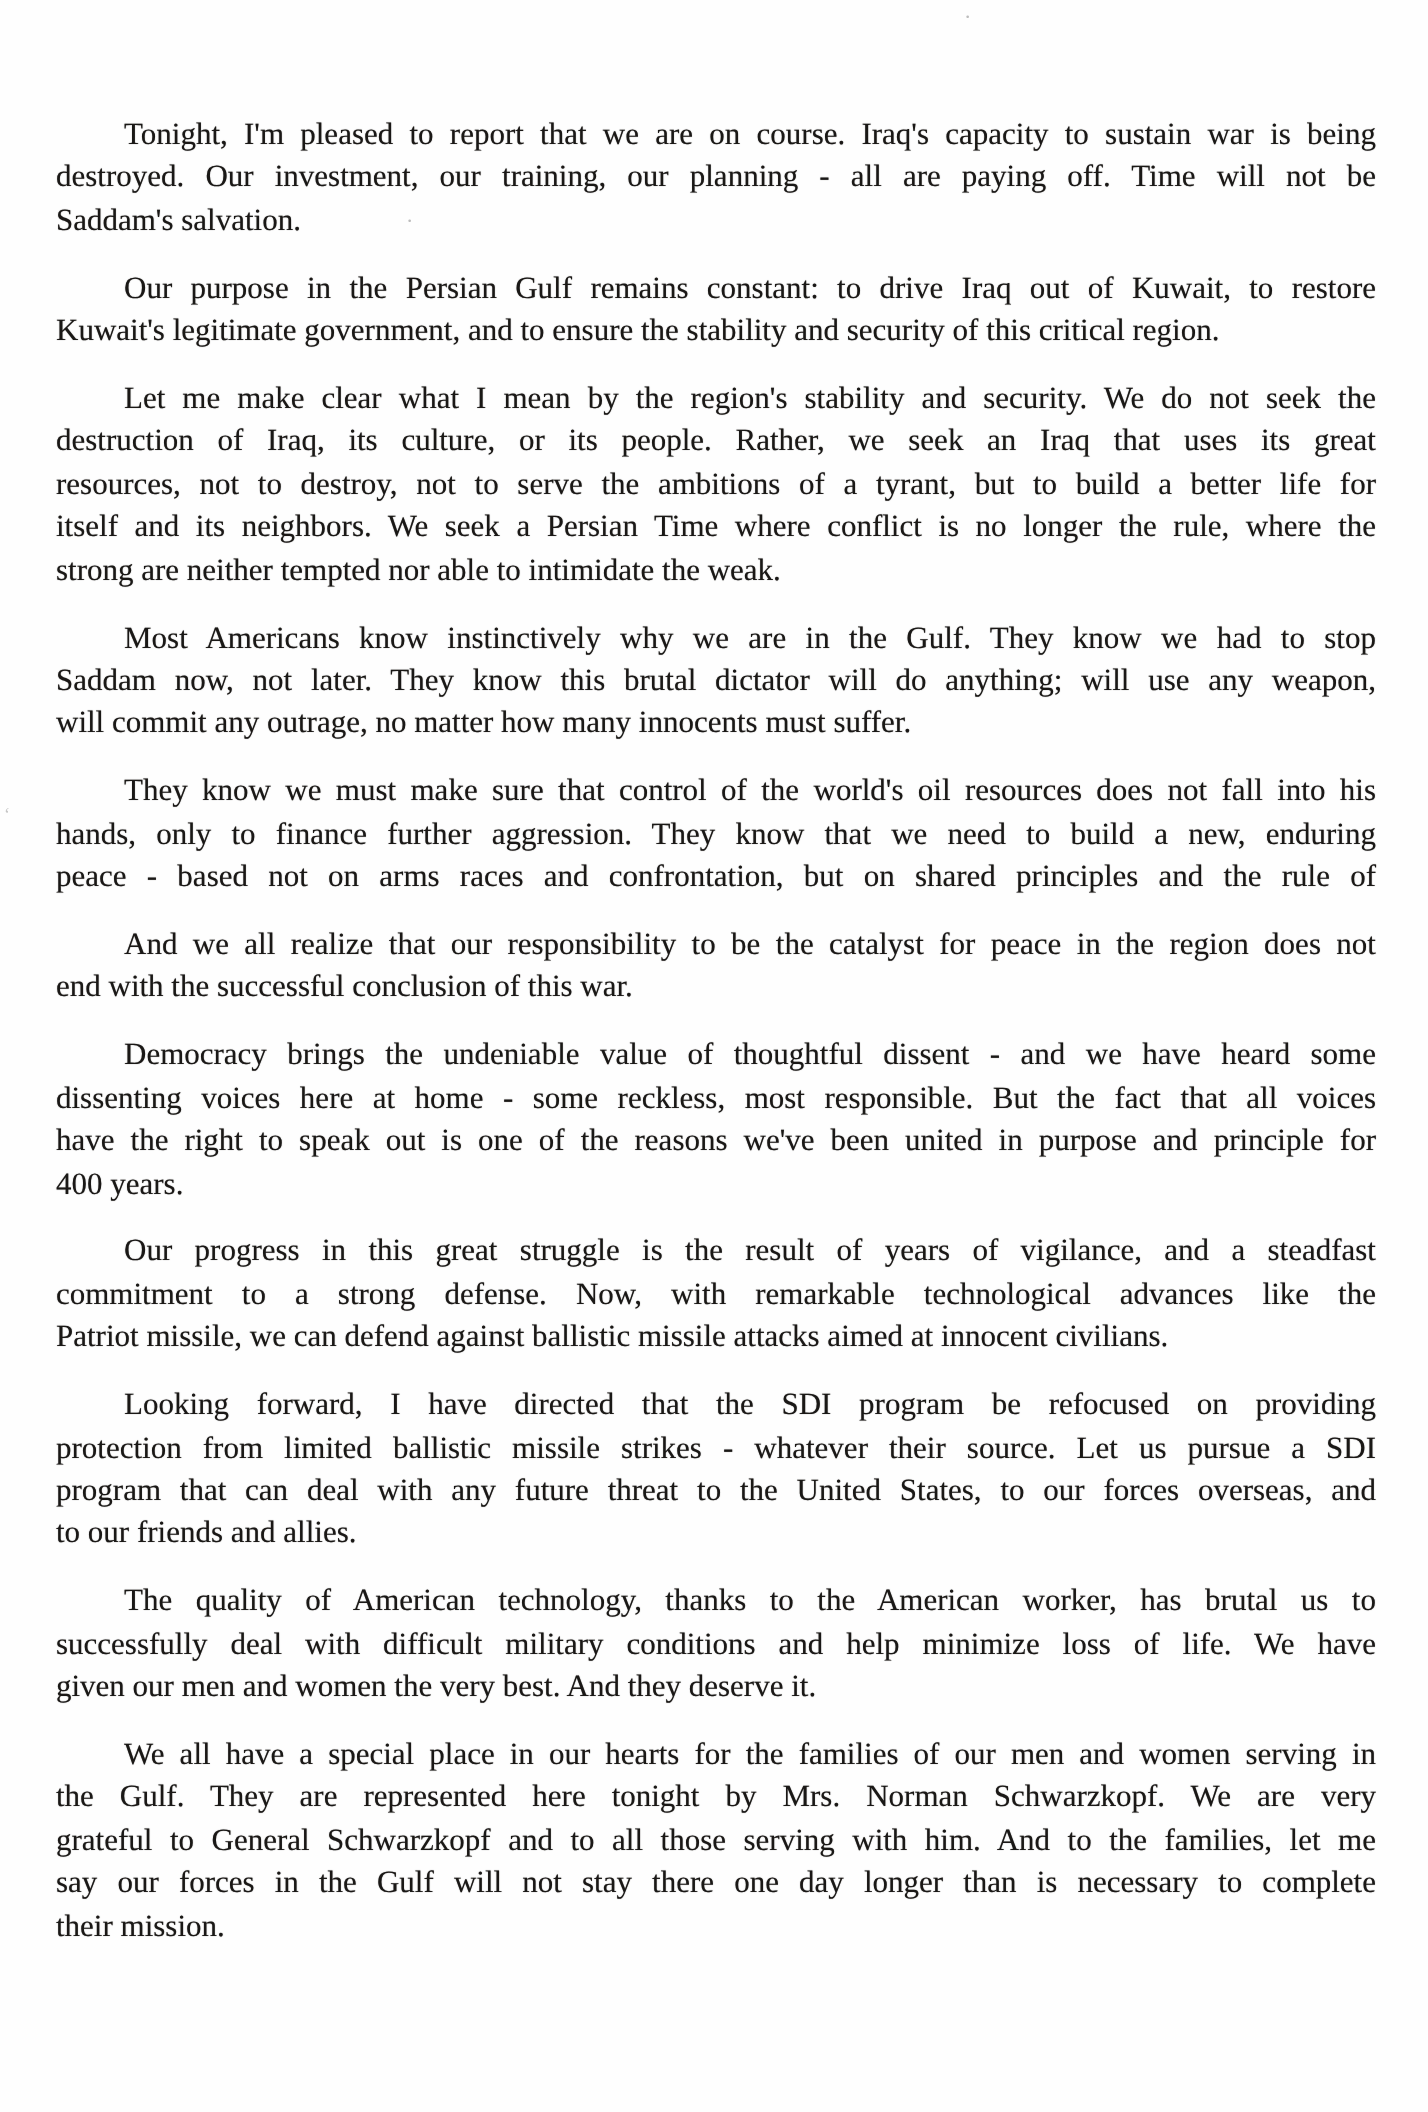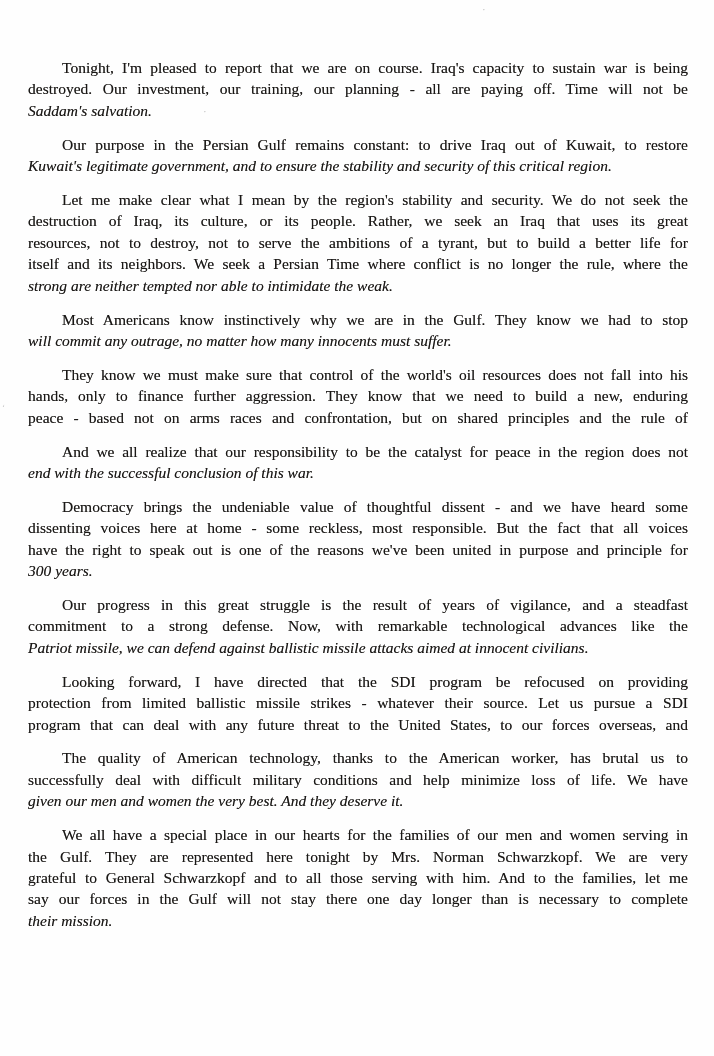--- a/index.html
+++ b/index.html
@@ -34,21 +34,20 @@
     display: block;
     text-align: justify;
     text-align-last: justify;
     white-space: normal;
   }
   .ln.first {
     text-indent: 34px;
   }
   .ln.last {
     text-align-last: left;
-    font-style: italic;
   }
   
   .speck {
     position: absolute;
     color: #bdbdbd;
     font-size: 11px;
     line-height: 11px;
     text-shadow: none;
   }
   .speck.top    { left: 482px; top: 4px; }
@@ -75,46 +74,48 @@
       </p>
       <p class="para">
         <span class="ln first">Let me make clear what I mean by the region's stability and security. We do not seek the</span>
         <span class="ln">destruction of Iraq, its culture, or its people. Rather, we seek an Iraq that uses its great</span>
         <span class="ln">resources, not to destroy, not to serve the ambitions of a tyrant, but to build a better life for</span>
         <span class="ln">itself and its neighbors. We seek a Persian Time where conflict is no longer the rule, where the</span>
         <span class="ln last">strong are neither tempted nor able to intimidate the weak.</span>
       </p>
       <p class="para">
         <span class="ln first">Most Americans know instinctively why we are in the Gulf. They know we had to stop</span>
+        <span class="ln">Saddam now, not later. They know this brutal dictator will do anything; will use any weapon,</span>
         <span class="ln last">will commit any outrage, no matter how many innocents must suffer.</span>
       </p>
       <p class="para">
         <span class="ln first">They know we must make sure that control of the world's oil resources does not fall into his</span>
         <span class="ln">hands, only to finance further aggression. They know that we need to build a new, enduring</span>
         <span class="ln">peace - based not on arms races and confrontation, but on shared principles and the rule of</span>
       </p>
       <p class="para">
         <span class="ln first">And we all realize that our responsibility to be the catalyst for peace in the region does not</span>
         <span class="ln last">end with the successful conclusion of this war.</span>
       </p>
       <p class="para">
         <span class="ln first">Democracy brings the undeniable value of thoughtful dissent - and we have heard some</span>
         <span class="ln">dissenting voices here at home - some reckless, most responsible. But the fact that all voices</span>
         <span class="ln">have the right to speak out is one of the reasons we've been united in purpose and principle for</span>
-        <span class="ln last">300 years.</span>
+        <span class="ln last">400 years.</span>
       </p>
       <p class="para">
         <span class="ln first">Our progress in this great struggle is the result of years of vigilance, and a steadfast</span>
         <span class="ln">commitment to a strong defense. Now, with remarkable technological advances like the</span>
         <span class="ln last">Patriot missile, we can defend against ballistic missile attacks aimed at innocent civilians.</span>
       </p>
       <p class="para">
         <span class="ln first">Looking forward, I have directed that the SDI program be refocused on providing</span>
         <span class="ln">protection from limited ballistic missile strikes - whatever their source. Let us pursue a SDI</span>
         <span class="ln">program that can deal with any future threat to the United States, to our forces overseas, and</span>
+        <span class="ln last">to our friends and allies.</span>
       </p>
       <p class="para">
         <span class="ln first">The quality of American technology, thanks to the American worker, has brutal us to</span>
         <span class="ln">successfully deal with difficult military conditions and help minimize loss of life. We have</span>
         <span class="ln last">given our men and women the very best. And they deserve it.</span>
       </p>
       <p class="para">
         <span class="ln first">We all have a special place in our hearts for the families of our men and women serving in</span>
         <span class="ln">the Gulf. They are represented here tonight by Mrs. Norman Schwarzkopf. We are very</span>
         <span class="ln">grateful to General Schwarzkopf and to all those serving with him. And to the families, let me</span>

